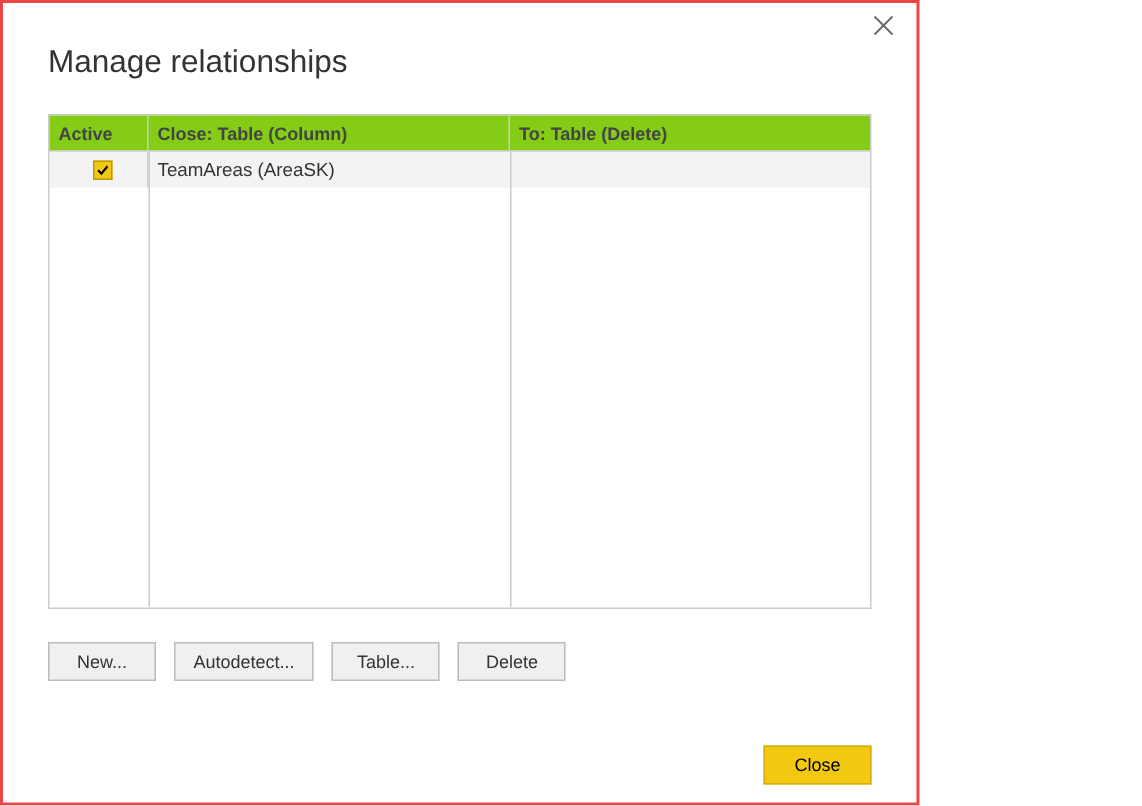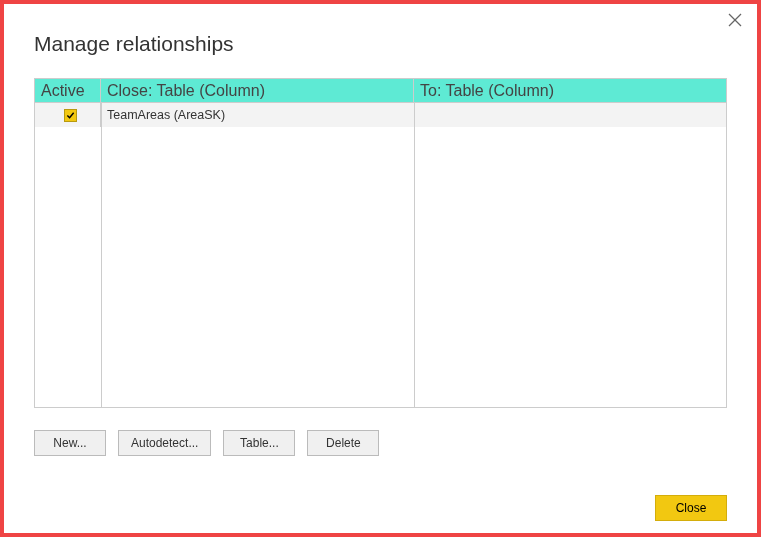--- a/index.html
+++ b/index.html
@@ -5,22 +5,22 @@
   * { box-sizing: border-box; }
   html, body {
     margin: 0; padding: 0;
     width: 761px; height: 537px;
     font-family: "Segoe UI", Arial, sans-serif;
     font-size: 13px;
     color: #333;
     background: #fff;
   }
   .dialog {
-    width: 761px; height: 537px;
-    border: 4px solid #ef4444;
+    width: 613px; height: 537px;
+    border: 2px solid #ef4444;
     position: relative;
     padding: 0;
   }
   .close-x {
     position: absolute;
     top: 8px; right: 12px;
     width: 20px; height: 20px;
     cursor: pointer;
     color: #666;
     font-size: 16px;
@@ -36,26 +36,27 @@
   }
   .table-wrap {
     margin: 0 30px;
     border: 1px solid #ccc;
     height: 330px;
     display: flex;
     flex-direction: column;
   }
   .thead {
     display: flex;
-    background: #5eead4;
+    background: #84cc16;
     border-bottom: 1px solid #ccc;
     height: 24px;
     align-items: center;
-    font-size: 16px;
+    font-size: 12px;
     color: #444;
+    font-weight: bold;
   }
   .col-active { width: 66px; border-right: 1px solid #ccc; padding-left: 6px; height:100%; display:flex; align-items:center;}
   .col-from   { flex: 1; border-right: 1px solid #ccc; padding-left: 6px; height:100%; display:flex; align-items:center;}
   .col-to     { flex: 1; padding-left: 6px; height:100%; display:flex; align-items:center;}
   .tbody { flex:1; overflow:auto; }
   .row {
     display: flex;
     height: 24px;
     align-items: stretch;
     background: #f3f3f3;
@@ -131,21 +132,21 @@
         <line x1="13" y1="1" x2="1" y2="13" stroke="#666" stroke-width="1.2"></line>
       </svg>
   </div>
 
   <div class="title">Manage relationships</div>
 
   <div class="table-wrap">
     <div class="thead">
       <div class="col-active">Active</div>
       <div class="col-from">Close: Table (Column)</div>
-      <div class="col-to">To: Table (Column)</div>
+      <div class="col-to">To: Table (Delete)</div>
     </div>
     <div class="tbody body-grid">
       <div class="row">
         <div class="col-active">
           <span class="checkbox">
             <svg viewBox="0 0 10 10">
                 <polyline points="1.5,5 4,7.5 8.5,2" fill="none" stroke="#000" stroke-width="1.6"></polyline>
               </svg>
           </span>
         </div>

